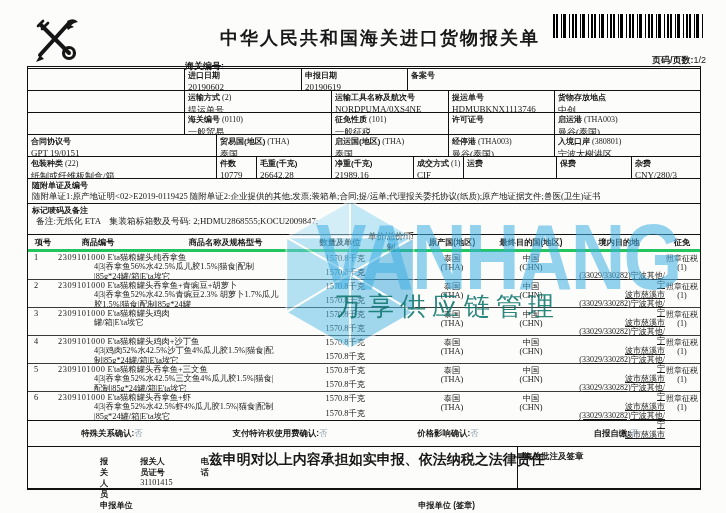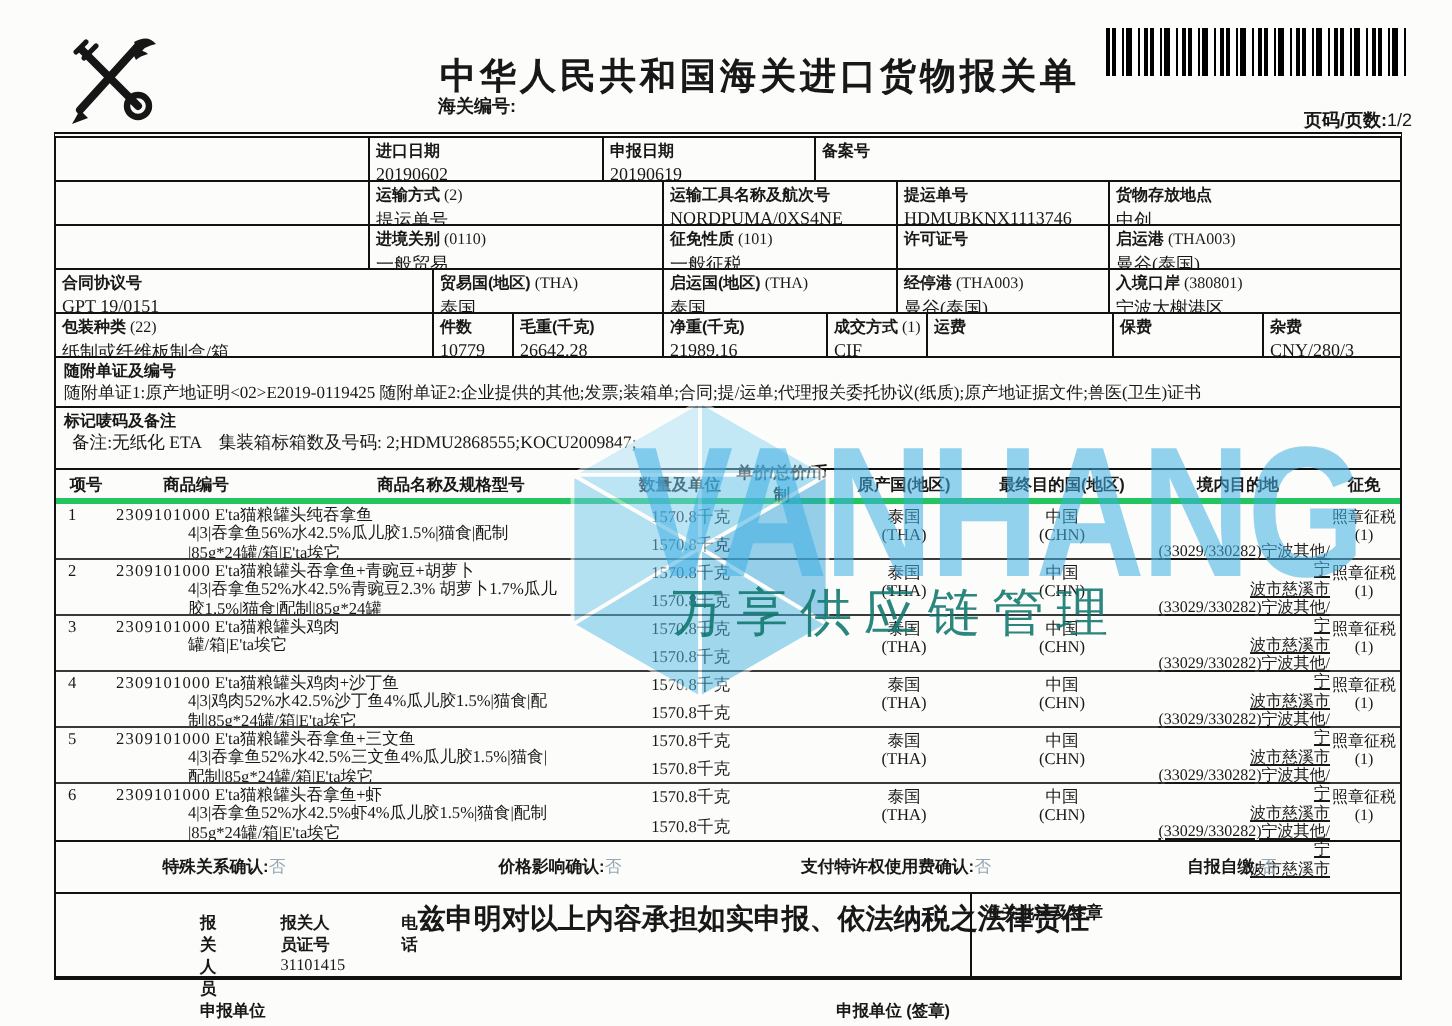--- a/index.html
+++ b/index.html
@@ -1,21 +1,21 @@
 <!DOCTYPE html>
 <html><head>
 <meta charset="utf-8">
 <style>
   html,body{margin:0;padding:0;background:#e8e8e8;}
   .page{position:relative;width:726px;height:513px;background:#fcfcfa;font-family:"Liberation Serif","DejaVu Serif",serif;color:#181818;overflow:hidden;margin:0 auto;}
   .emblem{position:absolute;left:30px;top:14px;}
   .doc-title{position:absolute;left:205px;top:26px;width:350px;text-align:center;font-size:18px;font-weight:bold;letter-spacing:2px;font-family:"Liberation Sans","DejaVu Sans",sans-serif;}
   .barcode{position:absolute;left:553px;top:14px;width:150px;height:24px;
     background:repeating-linear-gradient(90deg,#000 0 2px,#fff 2px 3px,#000 3px 5px,#fff 5px 8px,#000 8px 9px,#fff 9px 10px,#000 10px 13px,#fff 13px 16px,#000 16px 17px,#fff 17px 19px);}
-  .custno{position:absolute;left:185px;top:47px;font:bold 9px "Liberation Sans",sans-serif;margin-left:34px;}
+  .custno{position:absolute;left:185px;top:60px;font:bold 9px "Liberation Sans",sans-serif;}
   .pageinfo{position:absolute;right:20px;top:54px;font:9px "Liberation Sans",sans-serif;}
   .pageinfo .pl{font-weight:bold;}
   .tbl{position:absolute;left:27px;top:66px;width:672px;border:1.2px solid #111;border-top:3px double #111;border-bottom:2.4px solid #111;box-sizing:content-box;background:transparent;z-index:1;}
   .row{display:flex;border-bottom:1px solid #111;height:22px;box-sizing:border-box;}
   .cell{box-sizing:border-box;padding:1px 3px;overflow:hidden;}
   .cell+.cell{border-left:1px solid #111;}
   .lb{font:bold 8px "Liberation Sans",sans-serif;white-space:nowrap;}
   .cd{font-weight:normal;margin-left:2px;font-family:"Liberation Serif",serif;font-size:8px;}
   .vl{font-size:9px;margin-top:1px;white-space:nowrap;}
   .w156{width:156px}.w147{width:147px}.w117{width:117px}.w106{width:106px}.w146{width:146px}
@@ -39,21 +39,21 @@
   .gqty{width:54px;display:flex;flex-direction:column;justify-content:space-between;align-items:flex-end;padding:1px 2px 2px 0;box-sizing:border-box;}
   .gprice{width:48px;}
   .gc{width:74px;text-align:center;padding-top:1px;}
   .wdest{width:84px;}
   .gdom{width:92px;font-size:8px;text-align:right;padding-top:18px;box-sizing:border-box;text-decoration:underline;}
   .wex{width:34px;font-size:8px;}
   .goods-wrap{border-bottom:1.8px solid #111;}
   .confirm{display:flex;height:25px;border-bottom:1.6px solid #111;align-items:center;}
   .confirm .item{flex:1;text-align:center;font:bold 8.4px "Liberation Sans",sans-serif;}
   .confirm .v{color:#94a5b5;font-weight:normal;}
-  .foot{display:flex;height:41px;}
+  .foot{display:flex;height:41px;gap:32px;}
   .fl{width:457px;box-sizing:border-box;padding:4px 4px 3px 2px;display:flex;flex-direction:column;justify-content:space-between;}
   .fr{flex:1;border-left:1px solid #111;padding:4px 6px;font:bold 8.5px "Liberation Sans",sans-serif;box-sizing:border-box;}
   .frow{display:flex;align-items:baseline;font-size:8.2px;}
   .b{font-family:"Liberation Sans",sans-serif;font-weight:bold;}
   .stmt{margin-left:auto;font-size:14px;font-family:Liberation Serif, serif;font-weight:bold;padding-right:2px;white-space:nowrap;}
   .sealr{margin-left:auto;padding-right:6px;}
   
   .wm{position:absolute;left:0;top:0;width:726px;height:513px;pointer-events:none;z-index:9;}
   .wm-cube{position:absolute;left:275px;top:193px;opacity:0.5;}
   .wm-brand{position:absolute;left:316px;top:210px;font:bold 86px "Liberation Sans","DejaVu Sans",sans-serif;color:#3fb0e4;opacity:0.55;line-height:1;letter-spacing:-2px;transform:scaleX(0.88) scaleY(1.08);transform-origin:left top;white-space:nowrap;}
@@ -122,21 +122,21 @@
       </div>
       <div class="cell w146">
         <div class="lb"><span>货物存放地点</span></div>
         <div class="vl">中创</div>
       </div>
     </div>
 
     <div class="row">
       <div class="cell w156"></div>
       <div class="cell w147">
-        <div class="lb"><span>进境关别</span><span class="cd">(0110)</span></div>
+        <div class="lb"><span>海关编号</span><span class="cd">(0110)</span></div>
         <div class="vl">一般贸易</div>
       </div>
       <div class="cell w117">
         <div class="lb"><span>征免性质</span><span class="cd">(101)</span></div>
         <div class="vl">一般征税</div>
       </div>
       <div class="cell w106">
         <div class="lb"><span>许可证号</span></div>
         <div class="vl"></div>
       </div>
@@ -404,22 +404,22 @@
         <div class="gc wex">
             <div>照章征税</div>
             <div>(1)</div>
           </div>
       </div>
 
     </div>
 
     <div class="confirm">
       <div class="item"><span>特殊关系确认:</span><span class="v">否</span></div>
+      <div class="item"><span>支付特许权使用费确认:</span><span class="v">否</span></div>
       <div class="item"><span>价格影响确认:</span><span class="v">否</span></div>
-      <div class="item"><span>支付特许权使用费确认:</span><span class="v">否</span></div>
       <div class="item"><span>自报自缴:</span><span class="v">否</span></div>
     </div>
 
     <div class="foot">
       <div class="fl">
         <div class="frow">
           <span class="b" style="margin-left:70px">报关人员</span>
           <span style="margin-left:32px"><span class="b">报关人员证号</span><span>31101415</span></span>
           <span class="b" style="margin-left:28px">电话</span>
           <span class="stmt">兹申明对以上内容承担如实申报、依法纳税之法律责任</span>

